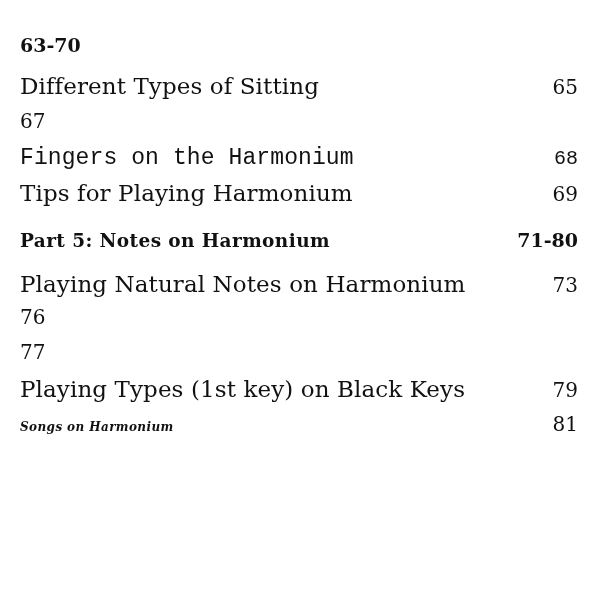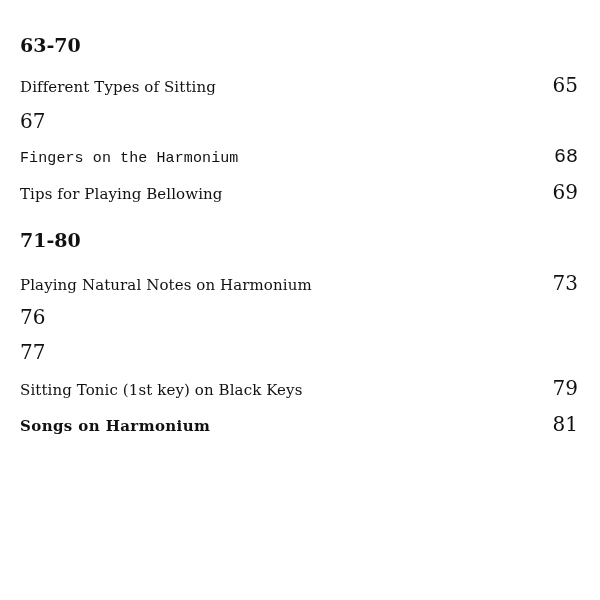--- a/index.html
+++ b/index.html
@@ -1,62 +1,63 @@
 <!DOCTYPE html>
 <html><head>
 <meta charset="utf-8">
 <style>
   html, body { margin: 0; padding: 0; background: #ffffff; }
   body { width: 600px; height: 600px; position: relative; overflow: hidden;
          font-family: "DejaVu Serif", serif; color: #111111; }
   .toc { position: absolute; left: 20px; top: 0; width: 558px; }
   .row { position: absolute; left: 0; width: 558px; height: 30px;
          display: flex; justify-content: space-between; align-items: baseline; }
-  .title { font-size: 15px; letter-spacing: 0.1px; font-weight: normal; }
+  .title { font-size: 23px; letter-spacing: 0.1px; font-weight: normal; }
   .page { font-size: 20px; font-weight: normal; }
   .row.bold .title { font-weight: bold; font-size: 18.5px; letter-spacing: 0.4px; }
   .row.bold .page { font-weight: bold; font-size: 19px; }
-  .row.bold-title .title { font-weight: bold; font-size: 15px; letter-spacing: 0.4px; }
+  .row.bold-title .title { font-weight: bold; font-size: 12px; letter-spacing: 0.4px; font-style: italic; }
 </style>
 </head>
 <body>
 
 <div class="toc">
   <div class="row bold" style="top:34px;">
     <span class="page">63-70</span>
   </div>
   <div class="row" style="top:73px;">
     <span class="title">Different Types of Sitting</span>
     <span class="page">65</span>
   </div>
   <div class="row" style="top:109px;">
     <span class="page">67</span>
   </div>
   <div class="row" style="top:145px;font-family:Liberation Mono, monospace;">
     <span class="title">Fingers on the Harmonium</span>
     <span class="page">68</span>
   </div>
   <div class="row" style="top:180px;">
-    <span class="title">Tips for Playing Bellowing</span>
+    <span class="title">Tips for Playing Harmonium</span>
     <span class="page">69</span>
   </div>
   <div class="row bold" style="top:229px;">
+    <span class="title">Part 5: Notes on Harmonium</span>
     <span class="page">71-80</span>
   </div>
   <div class="row" style="top:271px;">
     <span class="title">Playing Natural Notes on Harmonium</span>
     <span class="page">73</span>
   </div>
   <div class="row" style="top:305px;">
     <span class="page">76</span>
   </div>
   <div class="row" style="top:340px;">
     <span class="page">77</span>
   </div>
   <div class="row" style="top:376px;">
-    <span class="title">Sitting Tonic (1st key) on Black Keys</span>
+    <span class="title">Playing Types (1st key) on Black Keys</span>
     <span class="page">79</span>
   </div>
   <div class="row bold-title" style="top:412px;">
     <span class="title">Songs on Harmonium</span>
     <span class="page">81</span>
   </div>
 </div>
 
 </body></html>

